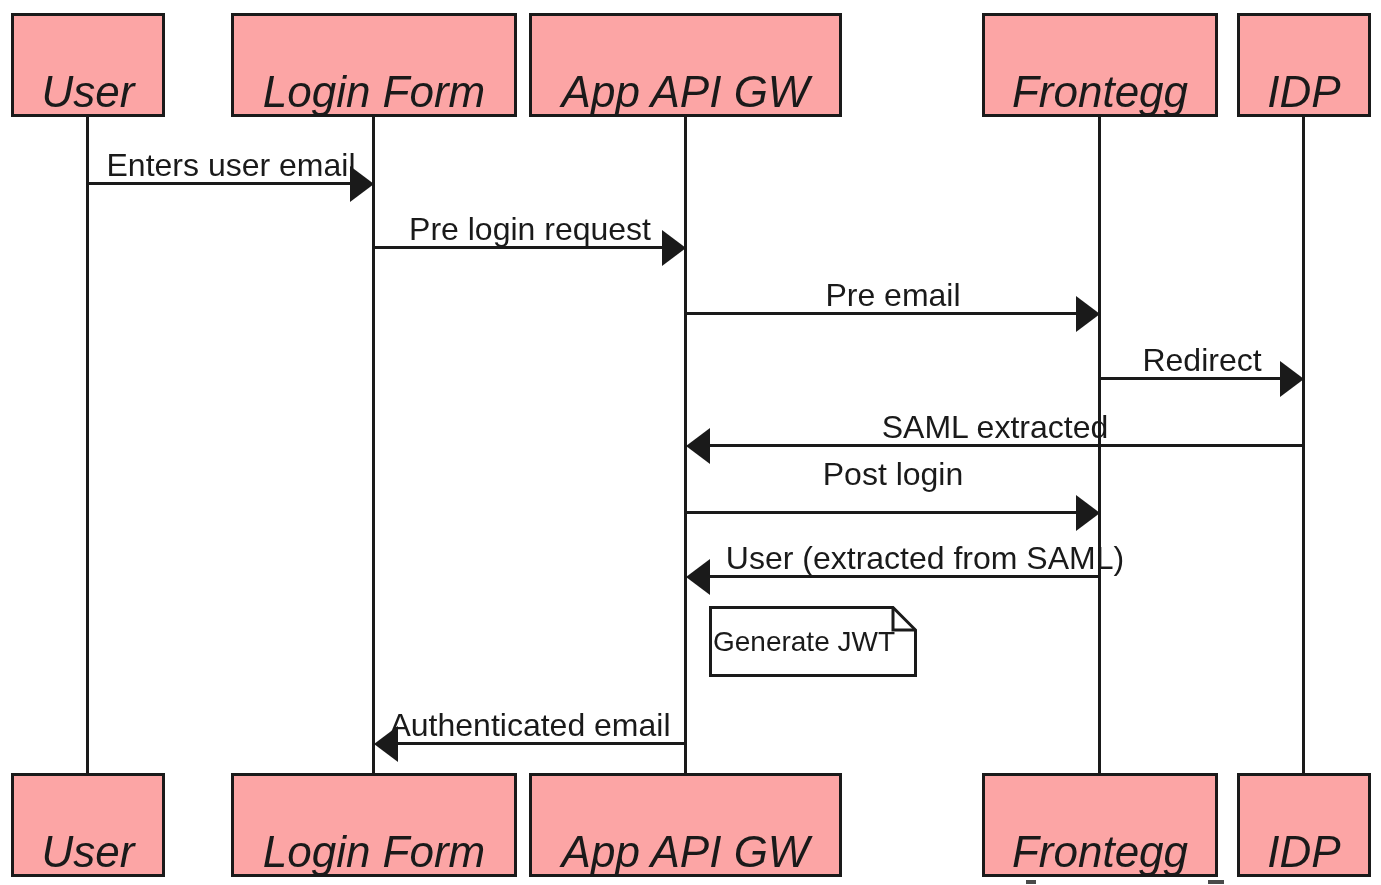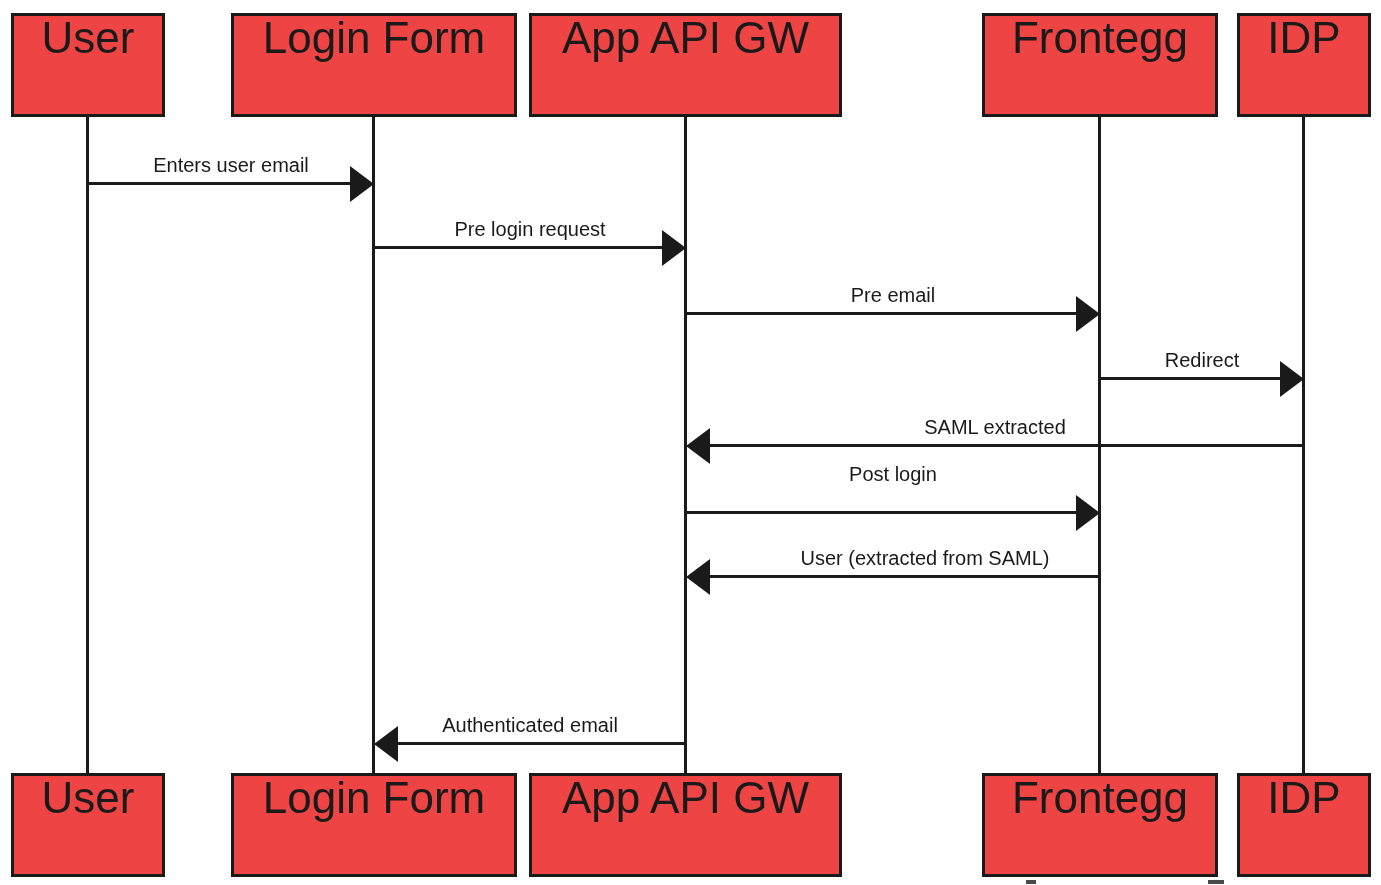--- a/index.html
+++ b/index.html
@@ -2,29 +2,29 @@
 <html><head>
 <meta charset="utf-8">
 <style>
   html,body{margin:0;padding:0;background:#ffffff;}
   .stage{
     position:relative;width:1381px;height:885px;background:#ffffff;
     font-family:"Liberation Sans",sans-serif;color:#1a1a1a;overflow:hidden;
   }
   .pbox{
     position:absolute;height:104px;box-sizing:border-box;
-    border:3px solid #1a1a1a;background:#ef4444;
-    display:flex;align-items:flex-start;justify-content:center;
-    font-size:44px;line-height:1;white-space:nowrap;
+    border:3px solid #1a1a1a;background:#fca5a5;
+    display:flex;align-items:flex-end;justify-content:center;
+    font-size:44px;line-height:1;white-space:nowrap;font-style:italic;
   }
   .lifeline{position:absolute;top:117px;height:656px;width:3px;background:#1a1a1a;}
   .msg-line{position:absolute;height:3px;background:#1a1a1a;}
   .msg-label{
     position:absolute;transform:translateX(-50%);
-    font-size:20px;line-height:32px;white-space:nowrap;
+    font-size:32px;line-height:32px;white-space:nowrap;
   }
   .arr{position:absolute;width:0;height:0;border-top:18px solid transparent;border-bottom:18px solid transparent;}
   .arr.right{border-left:24px solid #1a1a1a;}
   .arr.left{border-right:24px solid #1a1a1a;}
   .note{position:absolute;left:709px;top:606px;width:208px;height:71px;}
   .note svg{position:absolute;left:0;top:0;}
   .note-label{
     position:absolute;left:0;top:0;width:190px;height:71px;
     display:flex;align-items:center;justify-content:center;
     font-size:28px;white-space:nowrap;
@@ -109,20 +109,27 @@
     <div class="msg-line" style="left:686px;top:511px;width:390px"></div>
     <div class="arr right" style="left:1076px;top:495px"></div>
   </div>
 
   <div>
     <div class="msg-label" style="left:925px;top:542px">User (extracted from SAML)</div>
     <div class="msg-line" style="left:710px;top:575px;width:390px"></div>
     <div class="arr left" style="left:686px;top:559px"></div>
   </div>
 
+  <div class="note">
+    <svg width="208" height="71" viewBox="0 0 208 71">
+      <path d="M1.5 1.5 L184 1.5 L206.5 24 L206.5 69.5 L1.5 69.5 Z" fill="#ffffff" stroke="#1a1a1a" stroke-width="3" stroke-linejoin="miter"></path>
+      <path d="M184 1.5 L184 24 L206.5 24" fill="none" stroke="#1a1a1a" stroke-width="3"></path>
+    </svg>
+    <div class="note-label">Generate JWT</div>
+  </div>
 
   <div>
     <div class="msg-label" style="left:530px;top:709px">Authenticated email</div>
     <div class="msg-line" style="left:398px;top:742px;width:288px"></div>
     <div class="arr left" style="left:374px;top:726px"></div>
   </div>
 
   <div class="fragment" style="left:1026px;top:880px;width:10px"></div>
   <div class="fragment" style="left:1208px;top:880px;width:16px"></div>
 

